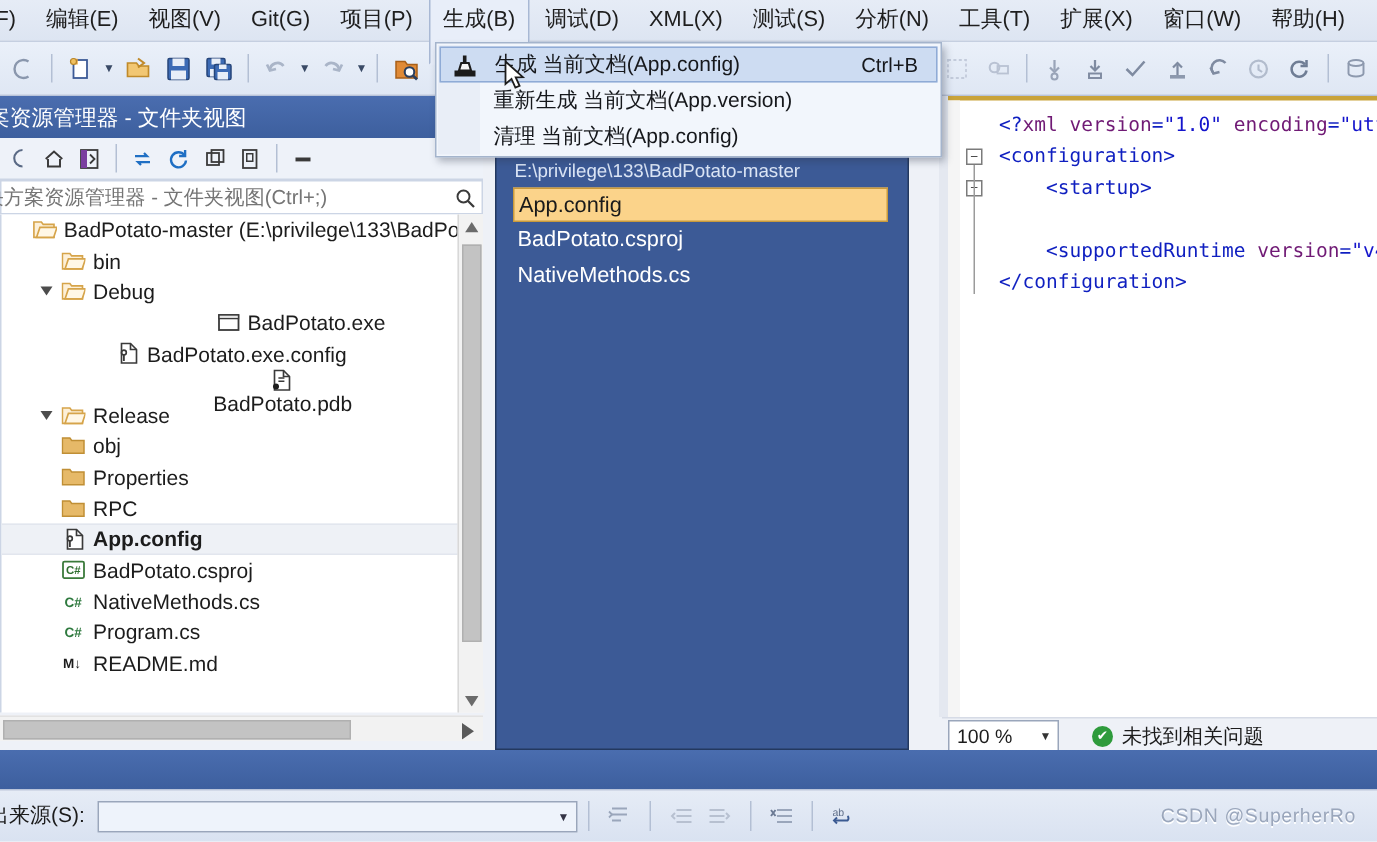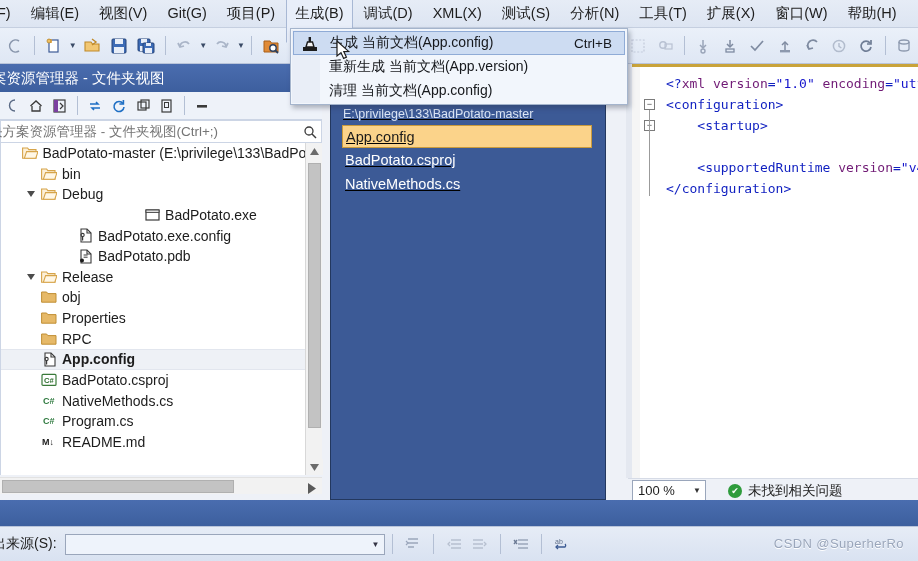--- a/index.html
+++ b/index.html
@@ -157,21 +157,20 @@
     position: absolute; left: 2px; top: 2px; width: 232px; height: 13px;
     background: #c3c3c3; border: 1px solid #b0b0b0;
   }
   .hs-arrow { position:absolute; right: 6px; top: 2px; }
 
   
   .mid-panel {
     position: absolute; left: 330px; top: 100px; width: 276px; height: 400px;
     background: #3c5a96;
     border: 1px solid #23385f;
-    text-decoration: underline;
   }
   .mid-path {
     color: #dbe5f5; font-size: 12.5px; padding: 6px 0 4px 12px; white-space: nowrap;
   }
   .mid-item {
     height: 24px; display: flex; align-items: center;
     color: #ffffff; font-size: 14.5px; padding-left: 14px; cursor: default;
     white-space: nowrap;
   }
   .mid-item.hl {
@@ -570,21 +569,21 @@
         <span class="tw-icon">
           <svg width="14" height="15" viewBox="0 0 14 15">
             <path d="M3 1 h6 l4 4 v9 H3 z" fill="#fff" stroke="#3a3a3a" stroke-width="1.1"></path>
             <path d="M9 1 v4 h4" fill="none" stroke="#3a3a3a" stroke-width="1.1"></path>
             <circle cx="4.6" cy="7" r="1.6" fill="none" stroke="#3a3a3a" stroke-width="1.1"></circle>
             <path d="M4.6 8.6 v4" stroke="#3a3a3a" stroke-width="1.2"></path>
           </svg>
         </span>
         <span>BadPotato.exe.config</span>
       </div>
-      <div class="tree-row" style="padding-left: 58px;">
+      <div class="tree-row" style="padding-left: 58px; flex-direction: column;">
         <span class="tw-exp"></span>
         <span class="tw-icon">
           <svg width="14" height="15" viewBox="0 0 14 15">
             <path d="M3 1 h6 l4 4 v9 H3 z" fill="#fff" stroke="#3a3a3a" stroke-width="1.1"></path>
             <path d="M9 1 v4 h4" fill="none" stroke="#3a3a3a" stroke-width="1.1"></path>
             <path d="M5.6 6 h4 M5.6 8.2 h4" stroke="#3a3a3a" stroke-width="1"></path>
             <circle cx="4" cy="11.6" r="2" fill="#1c1c1c"></circle>
           </svg>
         </span>
         <span>BadPotato.pdb</span>

